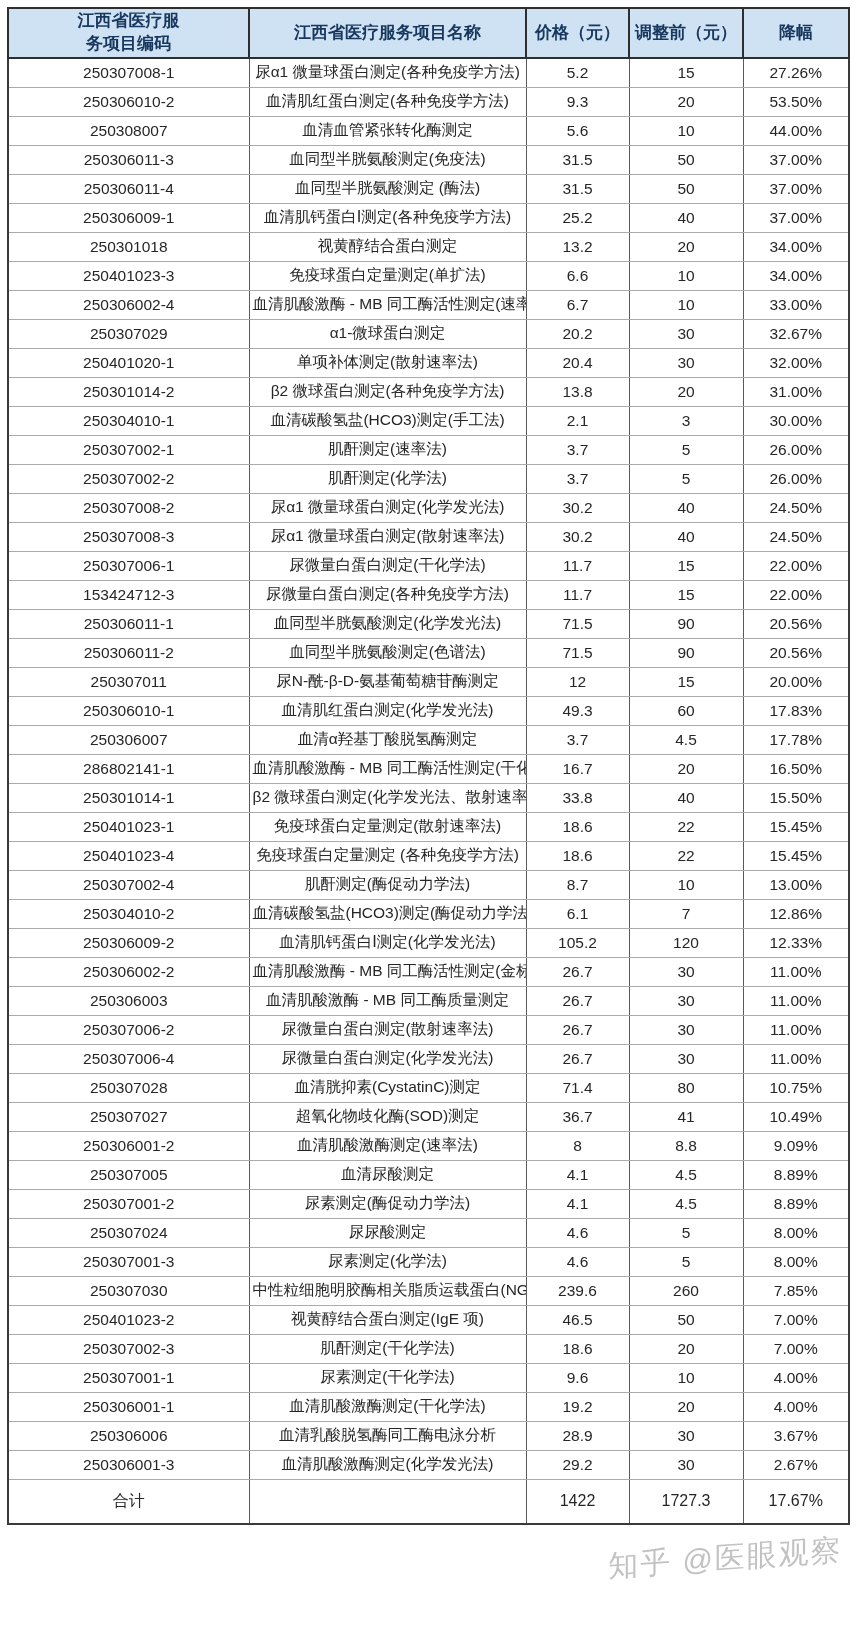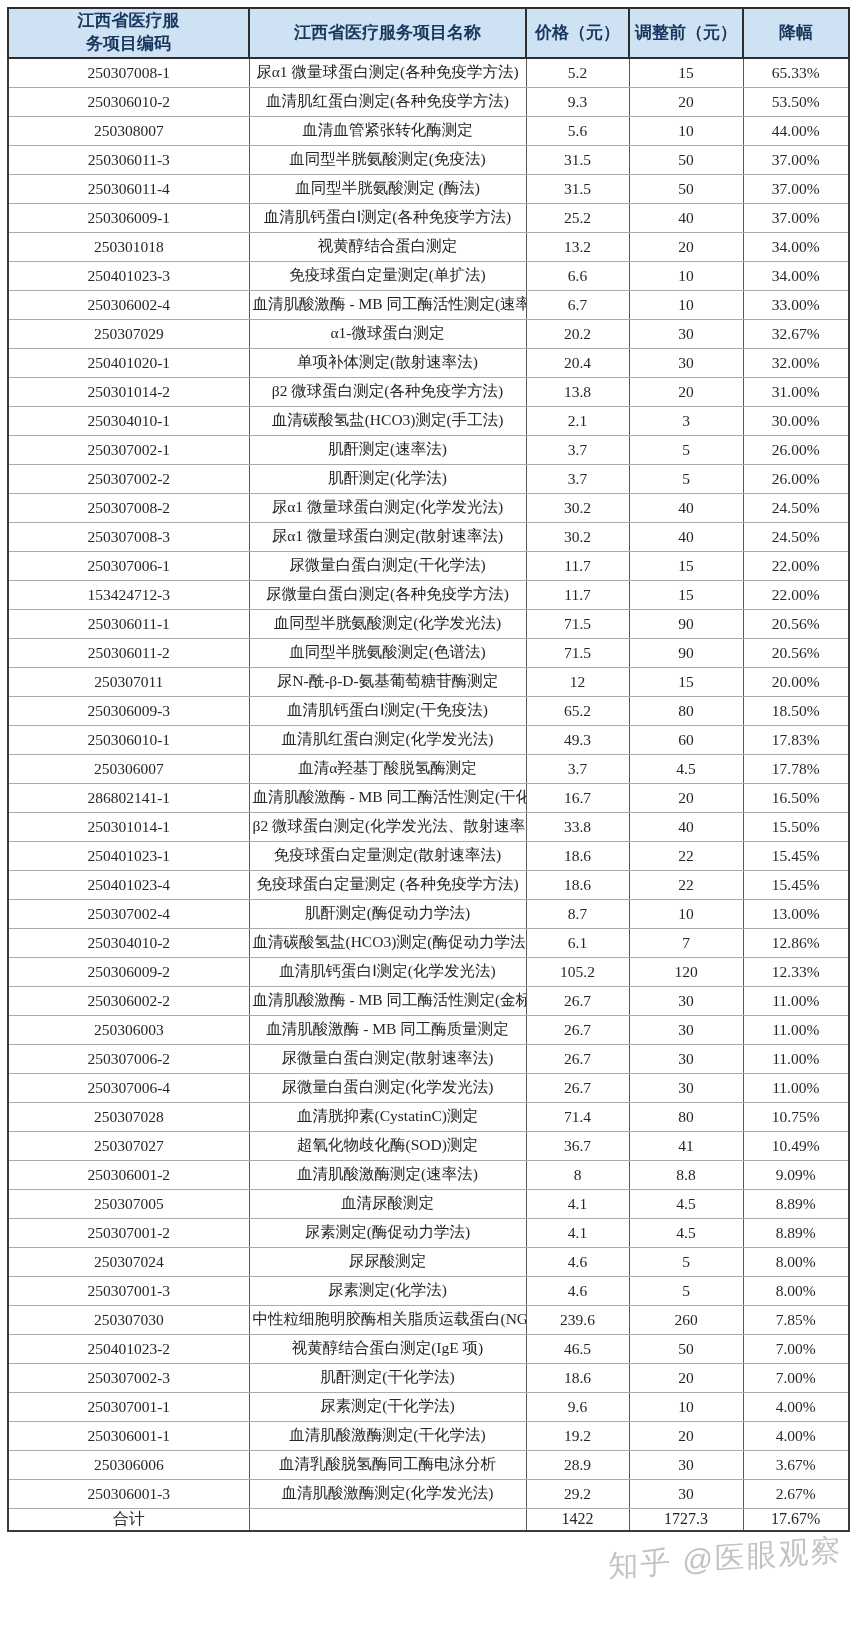--- a/index.html
+++ b/index.html
@@ -16,21 +16,20 @@
     overflow: hidden;
   }
   table.price-table {
     position: absolute;
     left: 7px;
     top: 7px;
     width: 841px;
     border-collapse: collapse;
     table-layout: fixed;
     border: 2px solid #3a3a3a;
-    font-family: Liberation Serif, serif;
   }
   col.c-code   { width: 241px; }
   col.c-name   { width: 277px; }
   col.c-price  { width: 103px; }
   col.c-before { width: 114px; }
   col.c-cut    { width: 106px; }
 
   th {
     background: #cfe2f3;
     color: #17375e;
@@ -54,21 +53,21 @@
     border-left: 1px solid #5a5a5a;
     border-right: 1px solid #5a5a5a;
     border-top: 1px solid #ababab;
     border-bottom: 1px solid #ababab;
     padding: 0 3px;
     box-sizing: border-box;
     white-space: nowrap;
     overflow: hidden;
   }
   tfoot td {
-    height: 23px;
+    height: 45px;
     font-size: 16px;
     border-top: 1px solid #5a5a5a;
   }
   .watermark {
     position: absolute;
     left: 608px;
     top: 1538px;
     font-size: 30px;
     color: #9e9e9e;
     opacity: 0.62;
@@ -101,21 +100,21 @@
         <th>调整前（元）</th>
         <th>降幅</th>
       </tr>
     </thead>
     <tbody>
     <tr>
       <td>250307008-1</td>
       <td>尿α1 微量球蛋白测定(各种免疫学方法)</td>
       <td>5.2</td>
       <td>15</td>
-      <td>65.33%</td>
+      <td>27.26%</td>
     </tr>
 
     <tr>
       <td>250306010-2</td>
       <td>血清肌红蛋白测定(各种免疫学方法)</td>
       <td>9.3</td>
       <td>20</td>
       <td>53.50%</td>
     </tr>
 
@@ -272,27 +271,20 @@
     </tr>
 
     <tr>
       <td>250307011</td>
       <td>尿N-酰-β-D-氨基葡萄糖苷酶测定</td>
       <td>12</td>
       <td>15</td>
       <td>20.00%</td>
     </tr>
 
-    <tr>
-      <td>250306009-3</td>
-      <td>血清肌钙蛋白Ⅰ测定(干免疫法)</td>
-      <td>65.2</td>
-      <td>80</td>
-      <td>18.50%</td>
-    </tr>
 
     <tr>
       <td>250306010-1</td>
       <td>血清肌红蛋白测定(化学发光法)</td>
       <td>49.3</td>
       <td>60</td>
       <td>17.83%</td>
     </tr>
 
     <tr>

